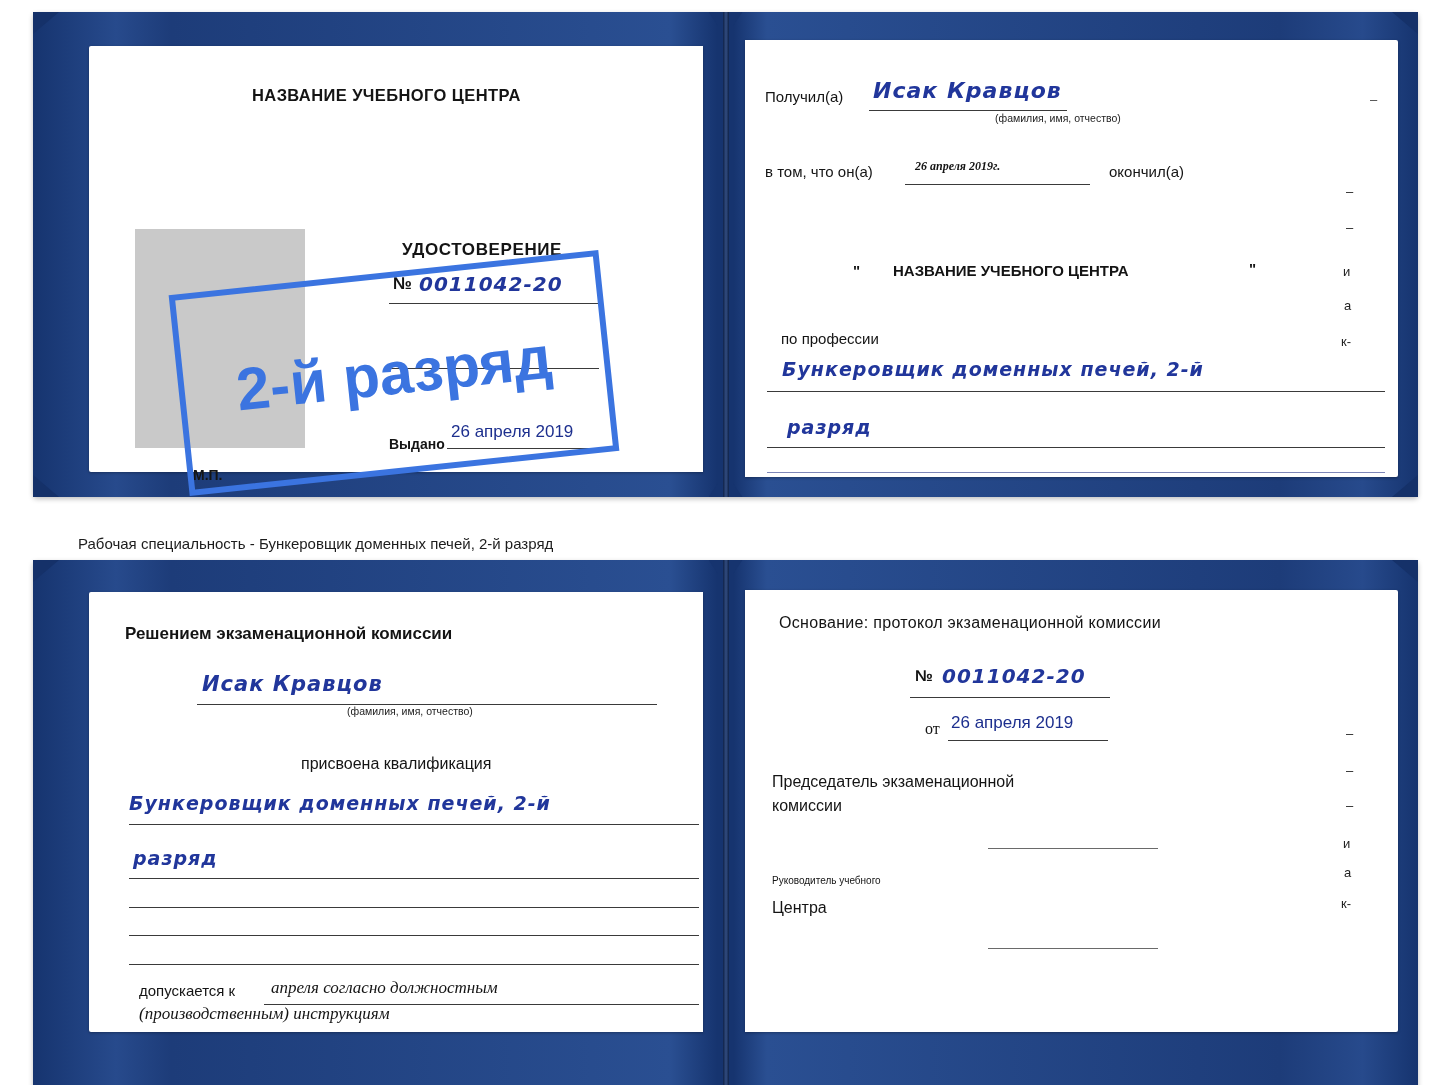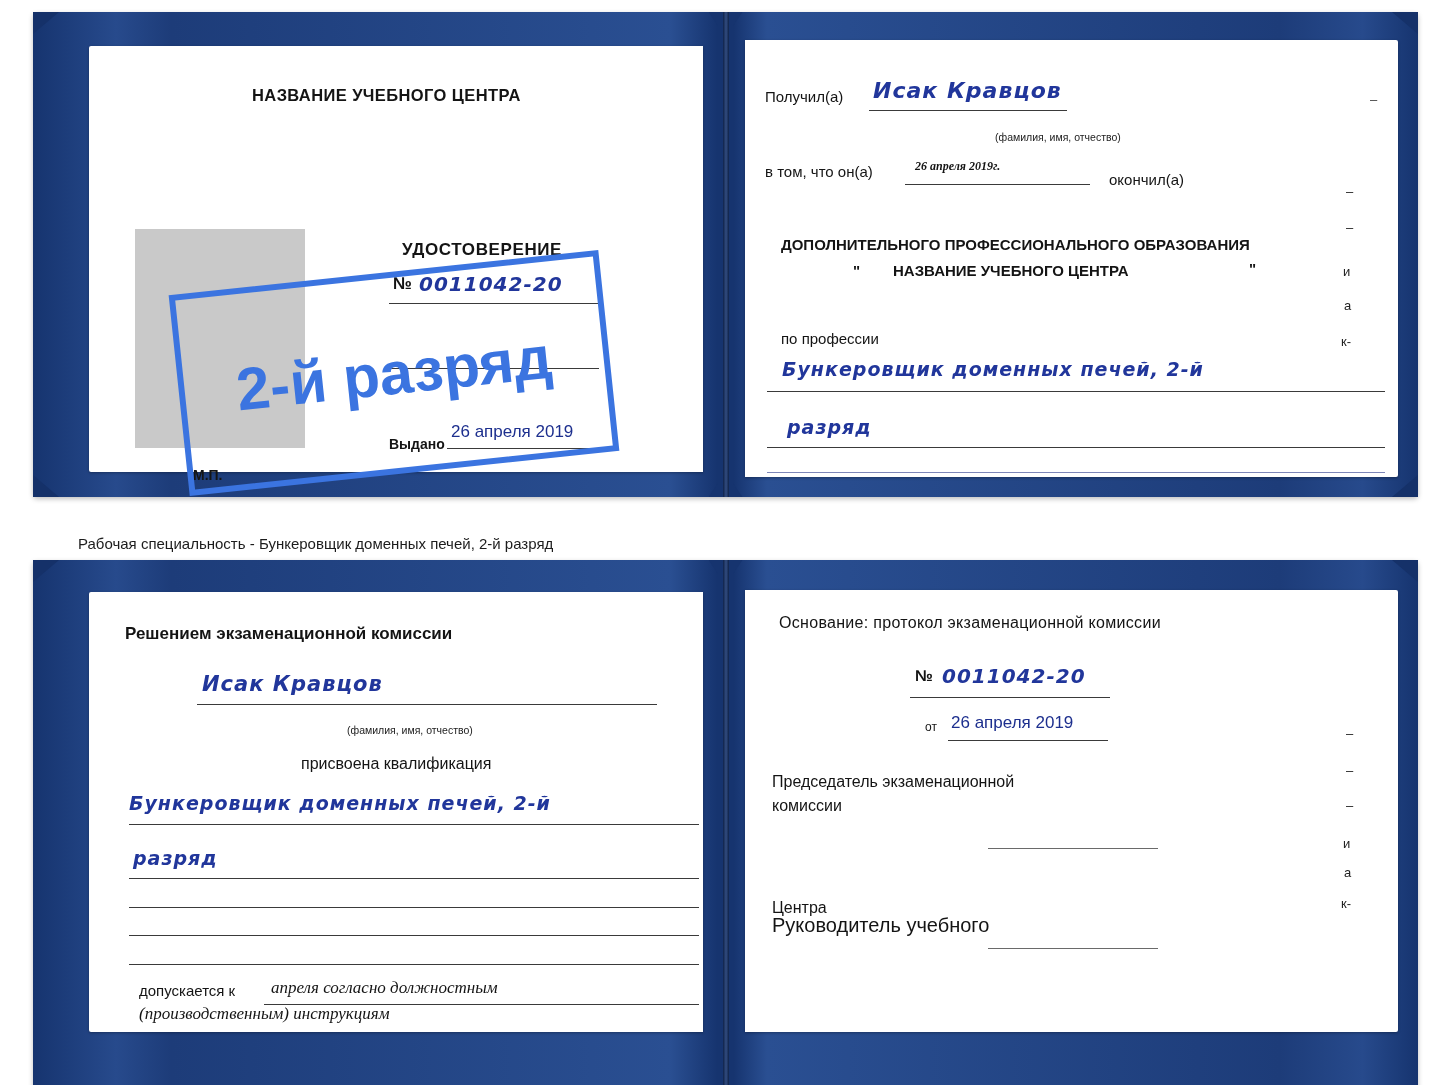--- a/index.html
+++ b/index.html
@@ -120,21 +120,21 @@
     background: transparent;
   }
 
   .caption {
     position: absolute;
     color: #1c1c1c;
     font-size: 15px;
     font-family: "Liberation Sans", sans-serif;
   }
   .dash { position: absolute; color: #444; font-size: 13px; }
-  .tiny { font-size: 10.5px; color: #222; margin-top: 19px; }
+  .tiny { font-size: 10.5px; color: #222; }
 </style>
 </head>
 <body>
 
 <div id="page">
 
   <div class="booklet" style="left:33px; top:12px; width:1385px; height:485px;">
     <div class="cover-grad"></div>
     <div class="corner tl"></div>
     <div class="corner tr"></div>
@@ -166,23 +166,22 @@
 
     <div class="page right" style="left:712px; top:28px; width:653px; height:437px;">
       <div class="t" style="left:20px; top:48px; font-size:15px;">Получил(а)</div>
       <div class="t ink" style="left:128px; top:38px; font-size:22px;">Исак Кравцов</div>
       <div class="line" style="left:124px; top:70px; width:198px;"></div>
       <div class="t tiny" style="left:250px; top:72px;">(фамилия, имя, отчество)</div>
 
       <div class="t" style="left:20px; top:123px; font-size:15px;">в том, что он(а)</div>
       <div class="t bold serif-it" style="left:170px; top:119px; font-size:12px;">26 апреля 2019г.</div>
       <div class="line" style="left:160px; top:144px; width:185px;"></div>
-      <div class="t" style="left:364px; top:123px; font-size:15px;margin-top:8px;">окончил(а)</div>
-
-      <div class="t bold" style="left:36px; top:196px; font-size:15px;">ДОПОЛНИТЕЛЬНОГО ПРОФЕССИОНАЛЬНОГО ОБРАЗОВАНИЯ</div>
+      <div class="t" style="left:364px; top:123px; font-size:15px;">окончил(а)</div>
+
       <div class="t bold" style="left:108px; top:222px; font-size:15px;">"</div>
       <div class="t bold" style="left:148px; top:222px; font-size:15px;">НАЗВАНИЕ УЧЕБНОГО ЦЕНТРА</div>
       <div class="t bold" style="left:504px; top:220px; font-size:15px;">"</div>
 
       <div class="t" style="left:36px; top:290px; font-size:15px;">по профессии</div>
 
       <div class="t ink" style="left:37px; top:318px; font-size:19px;">Бункеровщик доменных печей, 2-й</div>
       <div class="line" style="left:22px; top:351px; width:618px;"></div>
 
       <div class="t ink" style="left:42px; top:376px; font-size:19px;">разряд</div>
@@ -237,29 +236,29 @@
       <div class="t serif-it" style="left:50px; top:412px; font-size:17px;">(производственным) инструкциям</div>
     </div>
 
     <div class="page right" style="left:712px; top:30px; width:653px; height:442px;">
       <div class="t" style="left:34px; top:24px; font-size:16px; letter-spacing:0.3px;">Основание: протокол экзаменационной комиссии</div>
 
       <div class="t bold" style="left:170px; top:77px; font-size:16px;">№</div>
       <div class="t ink" style="left:197px; top:74px; font-size:20px;">0011042-20</div>
       <div class="line" style="left:165px; top:107px; width:200px;"></div>
 
-      <div class="t" style="left:180px; top:130px; font-size:12px;">от</div>
+      <div class="t" style="left:180px; top:130px; font-size:16px;font-family:Liberation Serif, serif;">от</div>
       <div class="t ink-plain" style="left:206px; top:123px; font-size:17px;">26 апреля 2019</div>
       <div class="line" style="left:203px; top:150px; width:160px;"></div>
 
       <div class="t" style="left:27px; top:183px; font-size:16px;">Председатель экзаменационной</div>
       <div class="t" style="left:27px; top:207px; font-size:16px;">комиссии</div>
       <div class="line thin" style="left:243px; top:258px; width:170px;"></div>
 
-      <div class="t" style="left:27px; top:285px; font-size:20px;margin-top:39px;">Руководитель учебного</div>
+      <div class="t" style="left:27px; top:285px; font-size:10px;">Руководитель учебного</div>
       <div class="t" style="left:27px; top:309px; font-size:16px;">Центра</div>
       <div class="line thin" style="left:243px; top:358px; width:170px;"></div>
     </div>
 
     <div class="t" style="left:1313px; top:166px; font-size:13px; color:#222;">–</div>
     <div class="t" style="left:1313px; top:203px; font-size:13px; color:#222;">–</div>
     <div class="t" style="left:1313px; top:238px; font-size:13px; color:#222;">–</div>
     <div class="t" style="left:1310px; top:276px; font-size:13px; color:#222;">и</div>
     <div class="t" style="left:1311px; top:305px; font-size:13px; color:#222;">а</div>
     <div class="t" style="left:1308px; top:336px; font-size:13px; color:#222;">к-</div>

